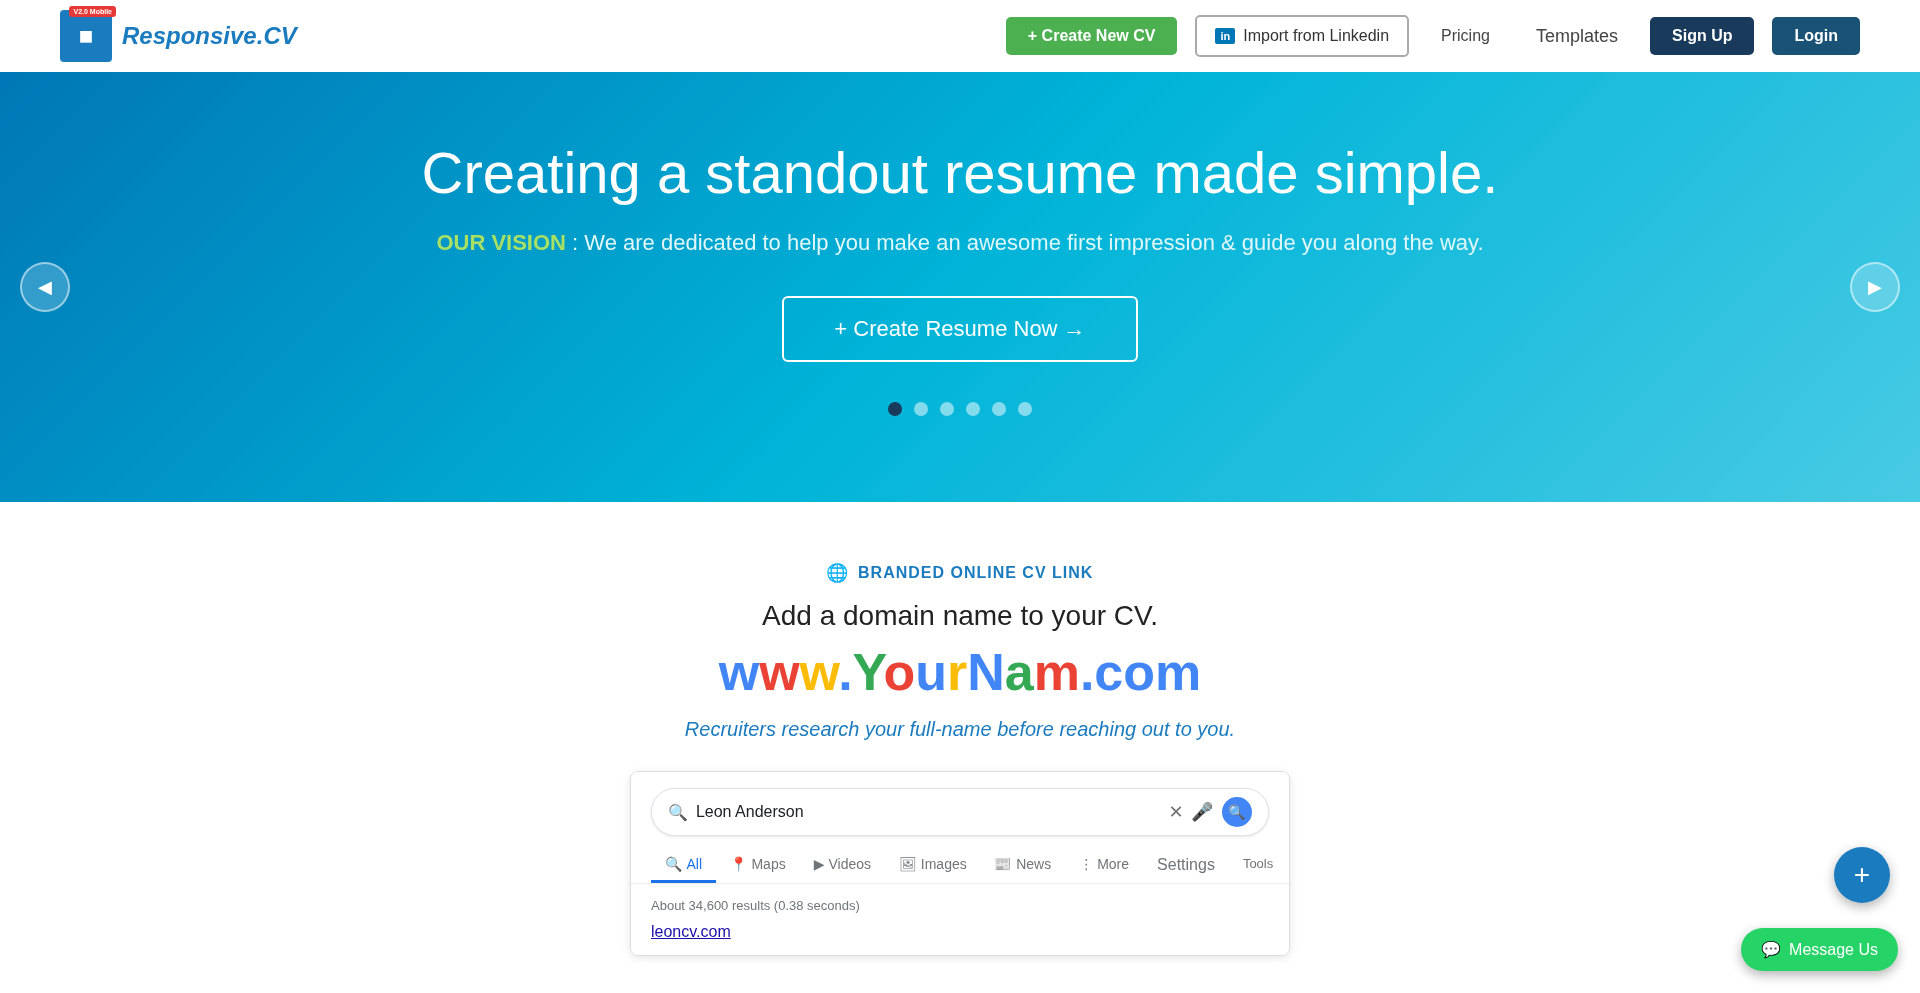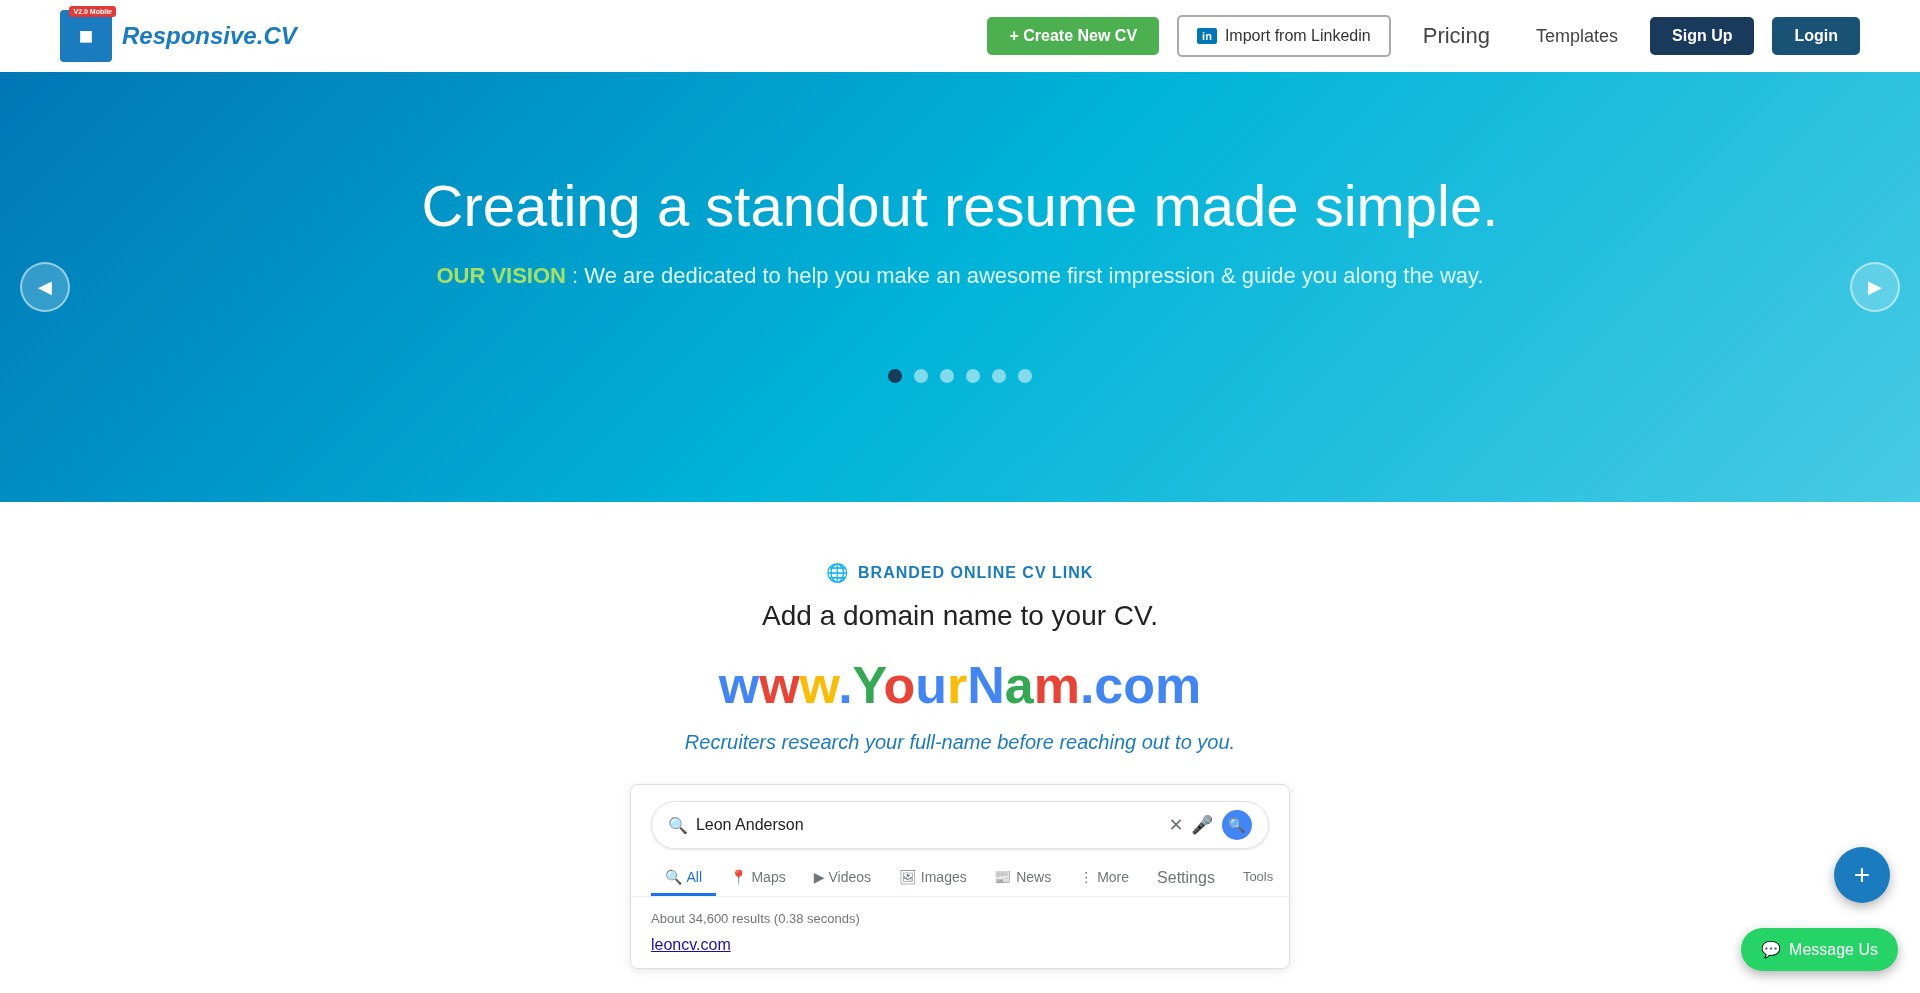--- a/index.html
+++ b/index.html
@@ -18,58 +18,59 @@
       ■
       <span style="position:absolute;top:-4px;right:-4px;background:#e53935;color:#fff;font-size:7px;padding:2px 4px;border-radius:3px;font-weight:bold;">V2.0 Mobile</span>
     </div>
     <span style="color:#1a7bbf;font-size:24px;font-weight:bold;font-style:italic;">Responsive.CV</span>
   </div>
   <button style="background:#4caf50;color:#fff;border:none;padding:10px 22px;font-size:16px;border-radius:5px;cursor:pointer;font-weight:bold;">+ Create New CV</button>
   <button style="background:#fff;color:#333;border:2px solid #aaa;padding:10px 18px;font-size:16px;border-radius:5px;cursor:pointer;display:flex;align-items:center;gap:8px;">
     <span style="background:#0077b5;color:#fff;font-size:11px;font-weight:bold;padding:2px 5px;border-radius:2px;">in</span>
     <span>Import from Linkedin</span>
   </button>
-  <a style="color:#444;text-decoration:none;font-size:22px;padding:8px 14px;cursor:pointer;">Pricing</a>
+  <a style="color:#444;text-decoration:none;font-size:16px;padding:8px 14px;cursor:pointer;">Pricing</a>
   <a style="color:#444;text-decoration:none;font-size:18px;padding:8px 14px;cursor:pointer;">Templates</a>
   <button style="background:#1a3a5c;color:#fff;border:none;padding:10px 22px;font-size:16px;border-radius:5px;cursor:pointer;font-weight:bold;">Sign Up</button>
   <button style="background:#1a5276;color:#fff;border:none;padding:10px 22px;font-size:16px;border-radius:5px;cursor:pointer;font-weight:bold;">Login</button>
 </nav>
 
 <section style="background:linear-gradient(135deg,#0077b6 0%,#00b4d8 50%,#48cae4 100%);width:100%;min-height:430px;display:flex;flex-direction:column;align-items:center;justify-content:center;position:relative;padding:60px 100px 80px;">
 
   <button style="position:absolute;left:20px;top:50%;transform:translateY(-50%);width:50px;height:50px;border-radius:50%;background:rgba(255,255,255,0.2);border:2px solid rgba(255,255,255,0.5);display:flex;align-items:center;justify-content:center;cursor:pointer;color:#fff;font-size:18px;">◀</button>
 
   <h1 style="color:#fff;font-size:58px;font-weight:normal;text-align:center;margin-bottom:24px;">Creating a standout resume made simple.</h1>
 
   <p style="font-size:22px;text-align:center;color:#e0f7fa;margin-bottom:40px;">
     <span style="color:#a8e063;font-weight:bold;">OUR VISION</span>
     <span>: We are dedicated to help you make an awesome first impression &amp; guide you along the way.</span>
   </p>
 
+  <button style="background:transparent;color:#fff;border:2px solid #fff;padding:18px 50px;font-size:22px;border-radius:6px;cursor:pointer;font-weight:500;">+ Create Resume Now →</button>
 
   <div style="display:flex;gap:12px;margin-top:40px;">
     <span style="width:14px;height:14px;border-radius:50%;background:#1a3a5c;cursor:pointer;display:inline-block;"></span>
     <span style="width:14px;height:14px;border-radius:50%;background:rgba(255,255,255,0.5);cursor:pointer;display:inline-block;"></span>
     <span style="width:14px;height:14px;border-radius:50%;background:rgba(255,255,255,0.5);cursor:pointer;display:inline-block;"></span>
     <span style="width:14px;height:14px;border-radius:50%;background:rgba(255,255,255,0.5);cursor:pointer;display:inline-block;"></span>
     <span style="width:14px;height:14px;border-radius:50%;background:rgba(255,255,255,0.5);cursor:pointer;display:inline-block;"></span>
     <span style="width:14px;height:14px;border-radius:50%;background:rgba(255,255,255,0.5);cursor:pointer;display:inline-block;"></span>
   </div>
 
   <button style="position:absolute;right:20px;top:50%;transform:translateY(-50%);width:50px;height:50px;border-radius:50%;background:rgba(255,255,255,0.2);border:2px solid rgba(255,255,255,0.5);display:flex;align-items:center;justify-content:center;cursor:pointer;color:#fff;font-size:18px;">▶</button>
 </section>
 
 <section style="padding:60px 20px 30px;display:flex;flex-direction:column;align-items:center;background:#fff;">
 
   <div style="display:flex;align-items:center;gap:8px;color:#1a7bbf;font-size:16px;font-weight:bold;margin-bottom:16px;letter-spacing:1px;">
     <span style="font-size:18px;">🌐</span>
     <span>BRANDED ONLINE CV LINK</span>
   </div>
 
-  <p style="font-size:28px;color:#222;margin-bottom:23px;text-align:left;">Add a domain name to your CV.</p>
+  <p style="font-size:28px;color:#222;margin-bottom:10px;text-align:left;">Add a domain name to your CV.</p>
 
   <div style="font-size:52px;font-weight:bold;margin-bottom:16px;text-align:center;">
     <span style="color:#4285F4">w</span><span style="color:#EA4335">w</span><span style="color:#FBBC05">w</span><span style="color:#4285F4">.</span><span style="color:#34A853">Y</span><span style="color:#EA4335">o</span><span style="color:#4285F4">u</span><span style="color:#FBBC05">r</span><span style="color:#4285F4">N</span><span style="color:#34A853">a</span><span style="color:#EA4335">m</span><span style="color:#4285F4">.com</span>
   </div>
 
   <p style="font-style:italic;color:#1a7bbf;font-size:20px;margin-bottom:30px;">Recruiters research your full-name before reaching out to you.</p>
 
   <div style="width:660px;border:1px solid #ddd;border-radius:8px;overflow:hidden;background:#fff;box-shadow:0 2px 10px rgba(0,0,0,0.1);">
 
     <div style="background:#fff;padding:16px 20px 0;border-bottom:1px solid #eee;">

